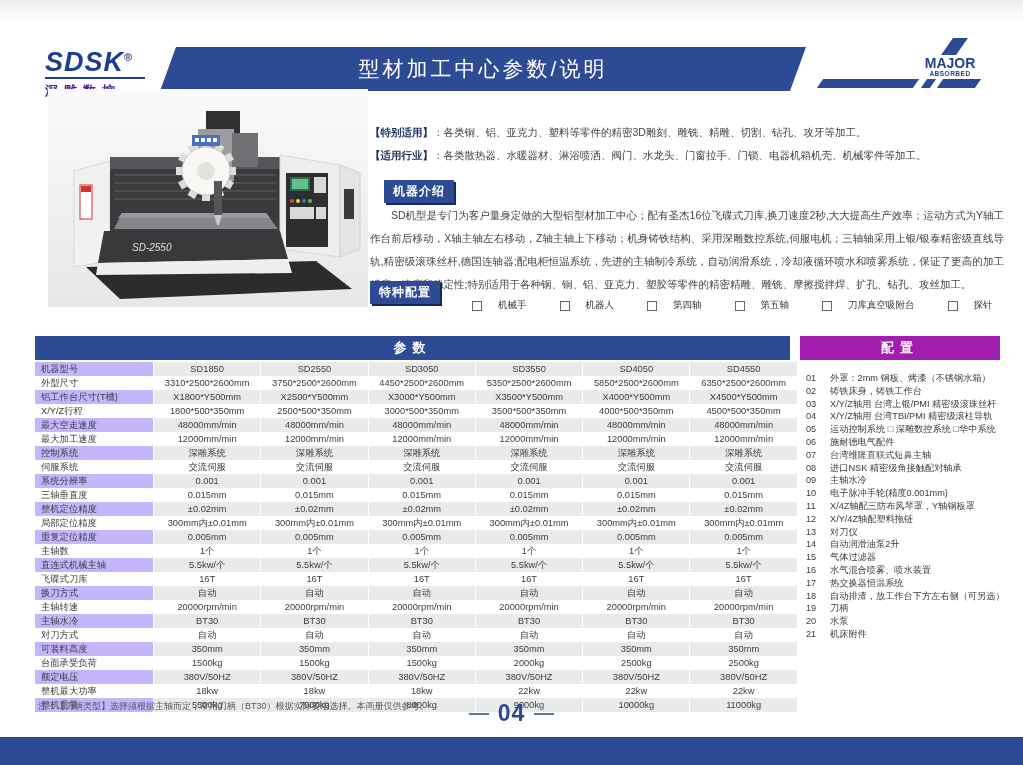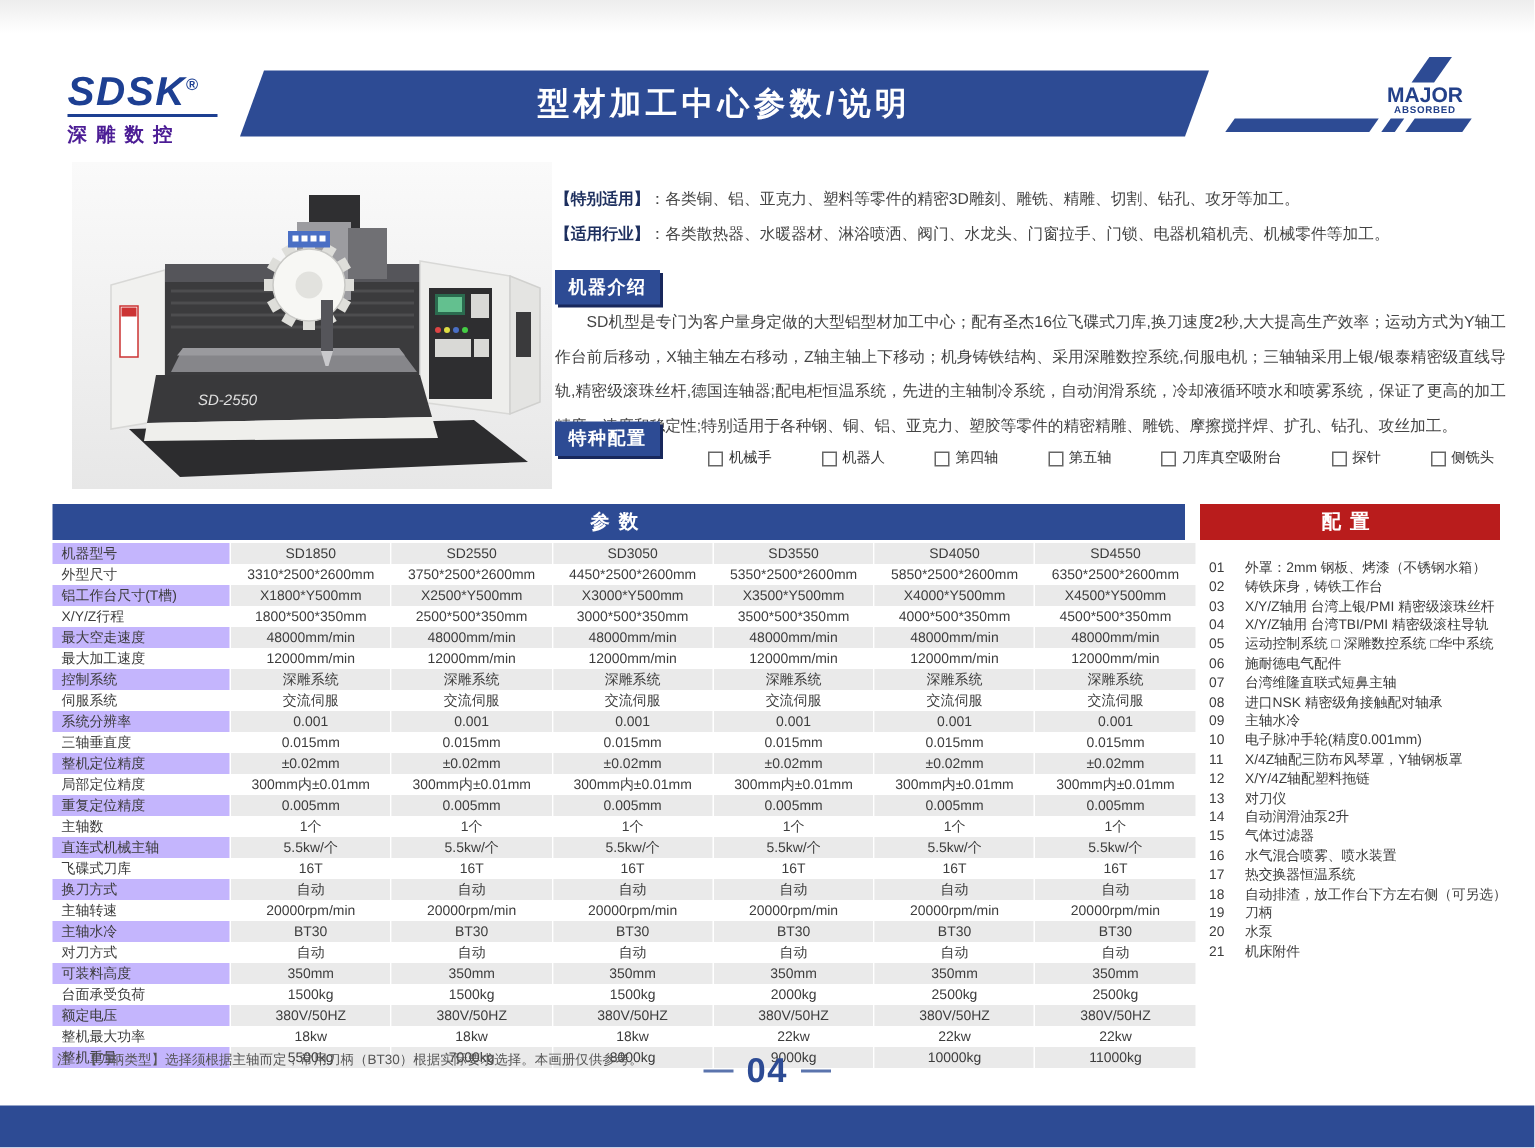--- a/index.html
+++ b/index.html
@@ -13,53 +13,53 @@
   
   .logo{position:absolute;left:45px;top:44px;width:130px;}
   .logo-main{font-style:italic;font-weight:bold;font-size:27px;color:#1d3f92;letter-spacing:1px;line-height:26px;}
   .logo-reg{font-size:11px;font-style:normal;vertical-align:super;}
   .logo-rule{height:2px;background:#1d3f92;margin:2px 0 3px 0;width:100px;}
   .logo-sub{font-size:13px;font-weight:bold;color:#4c1d95;letter-spacing:6px;}
   .banner{position:absolute;left:168px;top:47px;width:630px;height:44px;
     background:#2d4b94;transform:skewX(-20deg);}
   .banner-text{position:absolute;left:168px;top:47px;width:630px;height:44px;
     display:flex;align-items:center;justify-content:center;
-    color:#ffffff;font-size:21px;font-weight:bold;letter-spacing:3px;}
+    color:#ffffff;font-size:21px;font-weight:normal;letter-spacing:3px;}
   .slash{position:absolute;background:#2d4b94;transform:skewX(-35deg);}
   .badge-major{position:absolute;left:924px;top:56px;width:52px;text-align:center;
     color:#24418a;font-weight:bold;font-size:14px;letter-spacing:0px;line-height:14px;}
   .badge-sub{font-size:6.5px;letter-spacing:0.5px;line-height:8px;}
   
-  .photo{position:absolute;left:48px;top:108px;width:320px;height:218px;}
+  .photo{position:absolute;left:48px;top:89px;width:320px;height:218px;}
   
   .intro-line{position:absolute;left:370px;width:640px;font-size:10.5px;color:#444;}
   .intro-label{font-weight:bold;color:#1d2f5e;}
   .sec-head{position:absolute;background:#2d4b94;color:#fff;font-weight:bold;font-size:12px;
     padding:3px 9px;letter-spacing:1px;box-shadow:2px 2px 0 #18285c;}
   .intro-para{position:absolute;left:370px;top:204px;width:634px;
     font-size:10.5px;line-height:23px;color:#444;text-align:justify;text-indent:2em;}
   .spec-config-row{position:absolute;left:452px;top:299px;display:flex;gap:13px;
     font-size:9.5px;color:#333;align-items:center;}
-  .cb-item{display:flex;align-items:center;gap:4px;white-space:nowrap;padding-left:20px;}
+  .cb-item{display:flex;align-items:center;gap:16px;white-space:nowrap;padding-left:20px;}
   .cb-box{width:8px;height:8px;border:1px solid #666;background:#fff;display:inline-block;flex:0 0 auto;}
   
   .ptable{position:absolute;left:35px;top:336px;width:755px;}
   .ptable-head{height:24px;background:#2d4b94;color:#fff;font-weight:bold;font-size:13px;
     display:flex;align-items:center;justify-content:center;letter-spacing:6px;}
   .tbody{margin-top:2px;}
   .trow{display:flex;height:14px;}
   .trow.striped .tcell{background:#eaeaea;}
   .trow.striped .tcell.label{background:#c4b5fd;}
   .trow.plain .tcell{background:#ffffff;}
   .tcell{font-size:9.3px;line-height:14px;text-align:center;color:#3c3c3c;
     border-right:1px solid #fff;overflow:hidden;white-space:nowrap;flex:0 0 106.3px;}
   .tcell.label{flex:0 0 112px;text-align:left;padding-left:6px;}
   
   .cpanel{position:absolute;left:800px;top:336px;width:200px;}
-  .cpanel-head{height:24px;background:#b91c1c;color:#fff;font-weight:bold;font-size:13px;
+  .cpanel-head{height:24px;background:#a21caf;color:#fff;font-weight:bold;font-size:13px;
     display:flex;align-items:center;justify-content:center;letter-spacing:6px;}
   .cfg-list{margin-top:12px;}
   .cfg-item{display:flex;font-size:9.2px;line-height:12.8px;color:#3c3c3c;white-space:nowrap;}
   .cfg-no{flex:0 0 24px;padding-left:6px;}
   
   .note{position:absolute;left:38px;top:700px;font-size:9px;color:#555;}
   .pagenum{position:absolute;left:0;top:700px;width:1023px;display:flex;align-items:center;justify-content:center;gap:9px;}
   .pagenum .dash{width:20px;height:2px;background:#5b74ad;}
   .pagenum .num{font-size:23px;font-weight:bold;color:#2d4b94;letter-spacing:1px;}
   .foot-bar{position:absolute;left:0;top:737px;width:1023px;height:28px;background:#2d4b94;}
@@ -169,21 +169,21 @@
 </svg>
 </div>
 
 <div class="intro-line" style="top:126px;">
   <span class="intro-label">【特别适用】</span><span>：各类铜、铝、亚克力、塑料等零件的精密3D雕刻、雕铣、精雕、切割、钻孔、攻牙等加工。</span>
 </div>
 <div class="intro-line" style="top:149px;">
   <span class="intro-label">【适用行业】</span><span>：各类散热器、水暖器材、淋浴喷洒、阀门、水龙头、门窗拉手、门锁、电器机箱机壳、机械零件等加工。</span>
 </div>
 
-<div class="sec-head" style="left:370px;top:180px;">机器介绍</div>
+<div class="sec-head" style="left:384px;top:180px;">机器介绍</div>
 <div class="intro-para">SD机型是专门为客户量身定做的大型铝型材加工中心；配有圣杰16位飞碟式刀库,换刀速度2秒,大大提高生产效率；运动方式为Y轴工作台前后移动，X轴主轴左右移动，Z轴主轴上下移动；机身铸铁结构、采用深雕数控系统,伺服电机；三轴轴采用上银/银泰精密级直线导轨,精密级滚珠丝杆,德国连轴器;配电柜恒温系统，先进的主轴制冷系统，自动润滑系统，冷却液循环喷水和喷雾系统，保证了更高的加工精度、速度和稳定性;特别适用于各种钢、铜、铝、亚克力、塑胶等零件的精密精雕、雕铣、摩擦搅拌焊、扩孔、钻孔、攻丝加工。</div>
 
 <div class="sec-head" style="left:370px;top:281px;">特种配置</div>
 <div class="spec-config-row">
     <span class="cb-item">
       <span class="cb-box"></span>
       <span>机械手</span>
     </span>
     <span class="cb-item">
       <span class="cb-box"></span>

